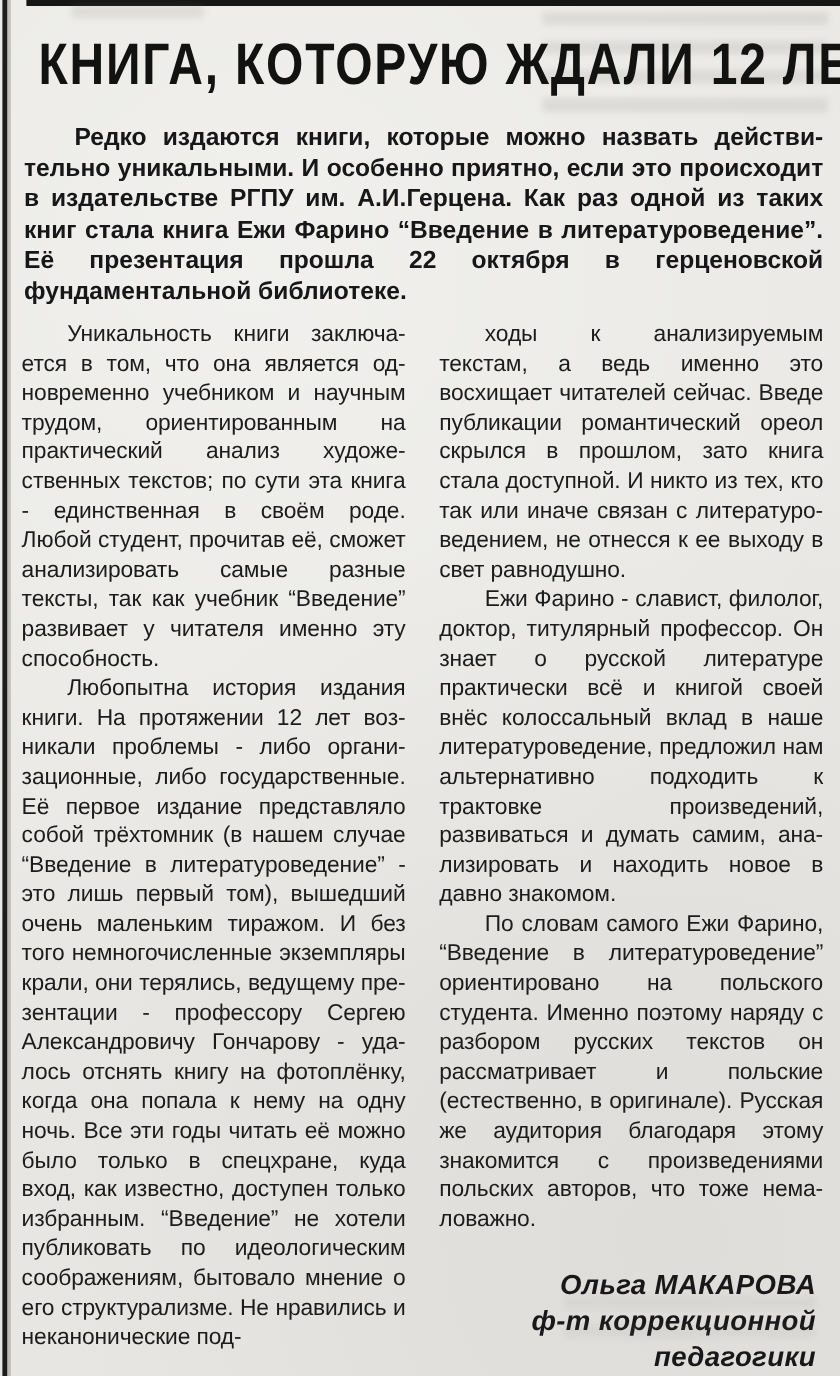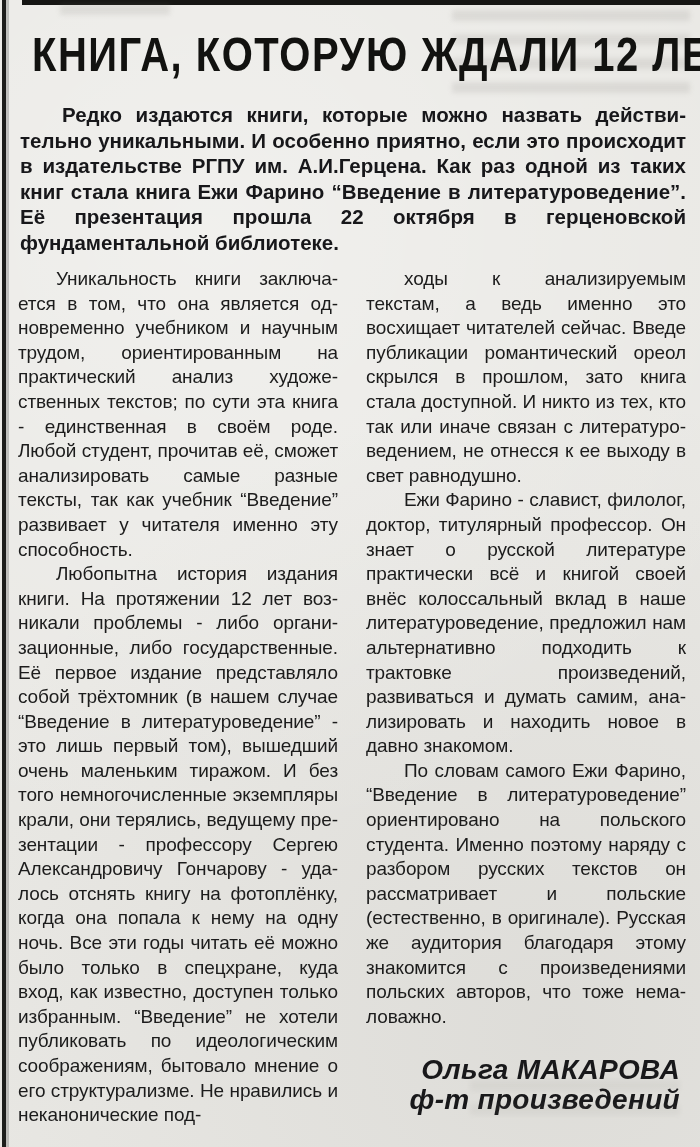--- a/index.html
+++ b/index.html
@@ -86,21 +86,21 @@
   }
   .col p {
     margin: 0;
     text-indent: 38px;
   }
   .byline {
     margin-top: 26px;
     text-align: right;
     font-weight: bold;
     font-style: italic;
-    font-size: 28px;
+    font-size: 23px;
     line-height: 30px;
     padding-right: 6px;
     letter-spacing: 0.3px;
     color: #18181a;
   }
 </style>
 </head>
 <body>
 
 <div class="page">
@@ -123,19 +123,20 @@
       <p>Любопытна история издания книги. На протяжении 12 лет воз­никали проблемы - либо органи­зационные, либо государствен­ные. Её первое издание пред­ставляло собой трёхтомник (в нашем случае “Введение в ли­тературоведение” - это лишь пер­вый том), вышедший очень ма­леньким тиражом. И без того не­многочисленные экземпляры кра­ли, они терялись, ведущему пре­зентации - профессору Сергею Александровичу Гончарову - уда­лось отснять книгу на фотоплён­ку, когда она попала к нему на одну ночь. Все эти годы читать её можно было только в спецхране, куда вход, как известно, доступен только избранным. “Введение” не хотели публиковать по идеологи­ческим соображениям, бытовало мнение о его структурализме. Не нравились и неканонические под-</p>
     </div>
 
     <div class="col">
       <p>ходы к анализируемым текстам, а ведь именно это восхищает чи­тателей сейчас. Введе публика­ции романтический ореол скрыл­ся в прошлом, зато книга стала доступной. И никто из тех, кто так или иначе связан с литературо­ведением, не отнесся к ее выхо­ду в свет равнодушно.</p>
       <p>Ежи Фарино - славист, фило­лог, доктор, титулярный профес­сор. Он знает о русской литера­туре практически всё и книгой своей внёс колоссальный вклад в наше литературоведение, пред­ложил нам альтернативно подхо­дить к трактовке произведений, развиваться и думать самим, ана­лизировать и находить новое в давно знакомом.</p>
       <p>По словам самого Ежи Фари­но, “Введение в литературоведе­ние” ориентировано на польско­го студента. Именно поэтому на­ряду с разбором русских текстов он рассматривает и польские (естественно, в оригинале). Рус­ская же аудитория благодаря это­му знакомится с произведениями польских авторов, что тоже нема­ловажно.</p>
 
       <div class="byline">
         <div>Ольга МАКАРОВА</div>
-        <div>ф-т произведений</div>
+        <div>ф-т коррекционной</div>
+        <div>педагогики</div>
       </div>
     </div>
 
   </div>
 
 </div>
 
 </body></html>

